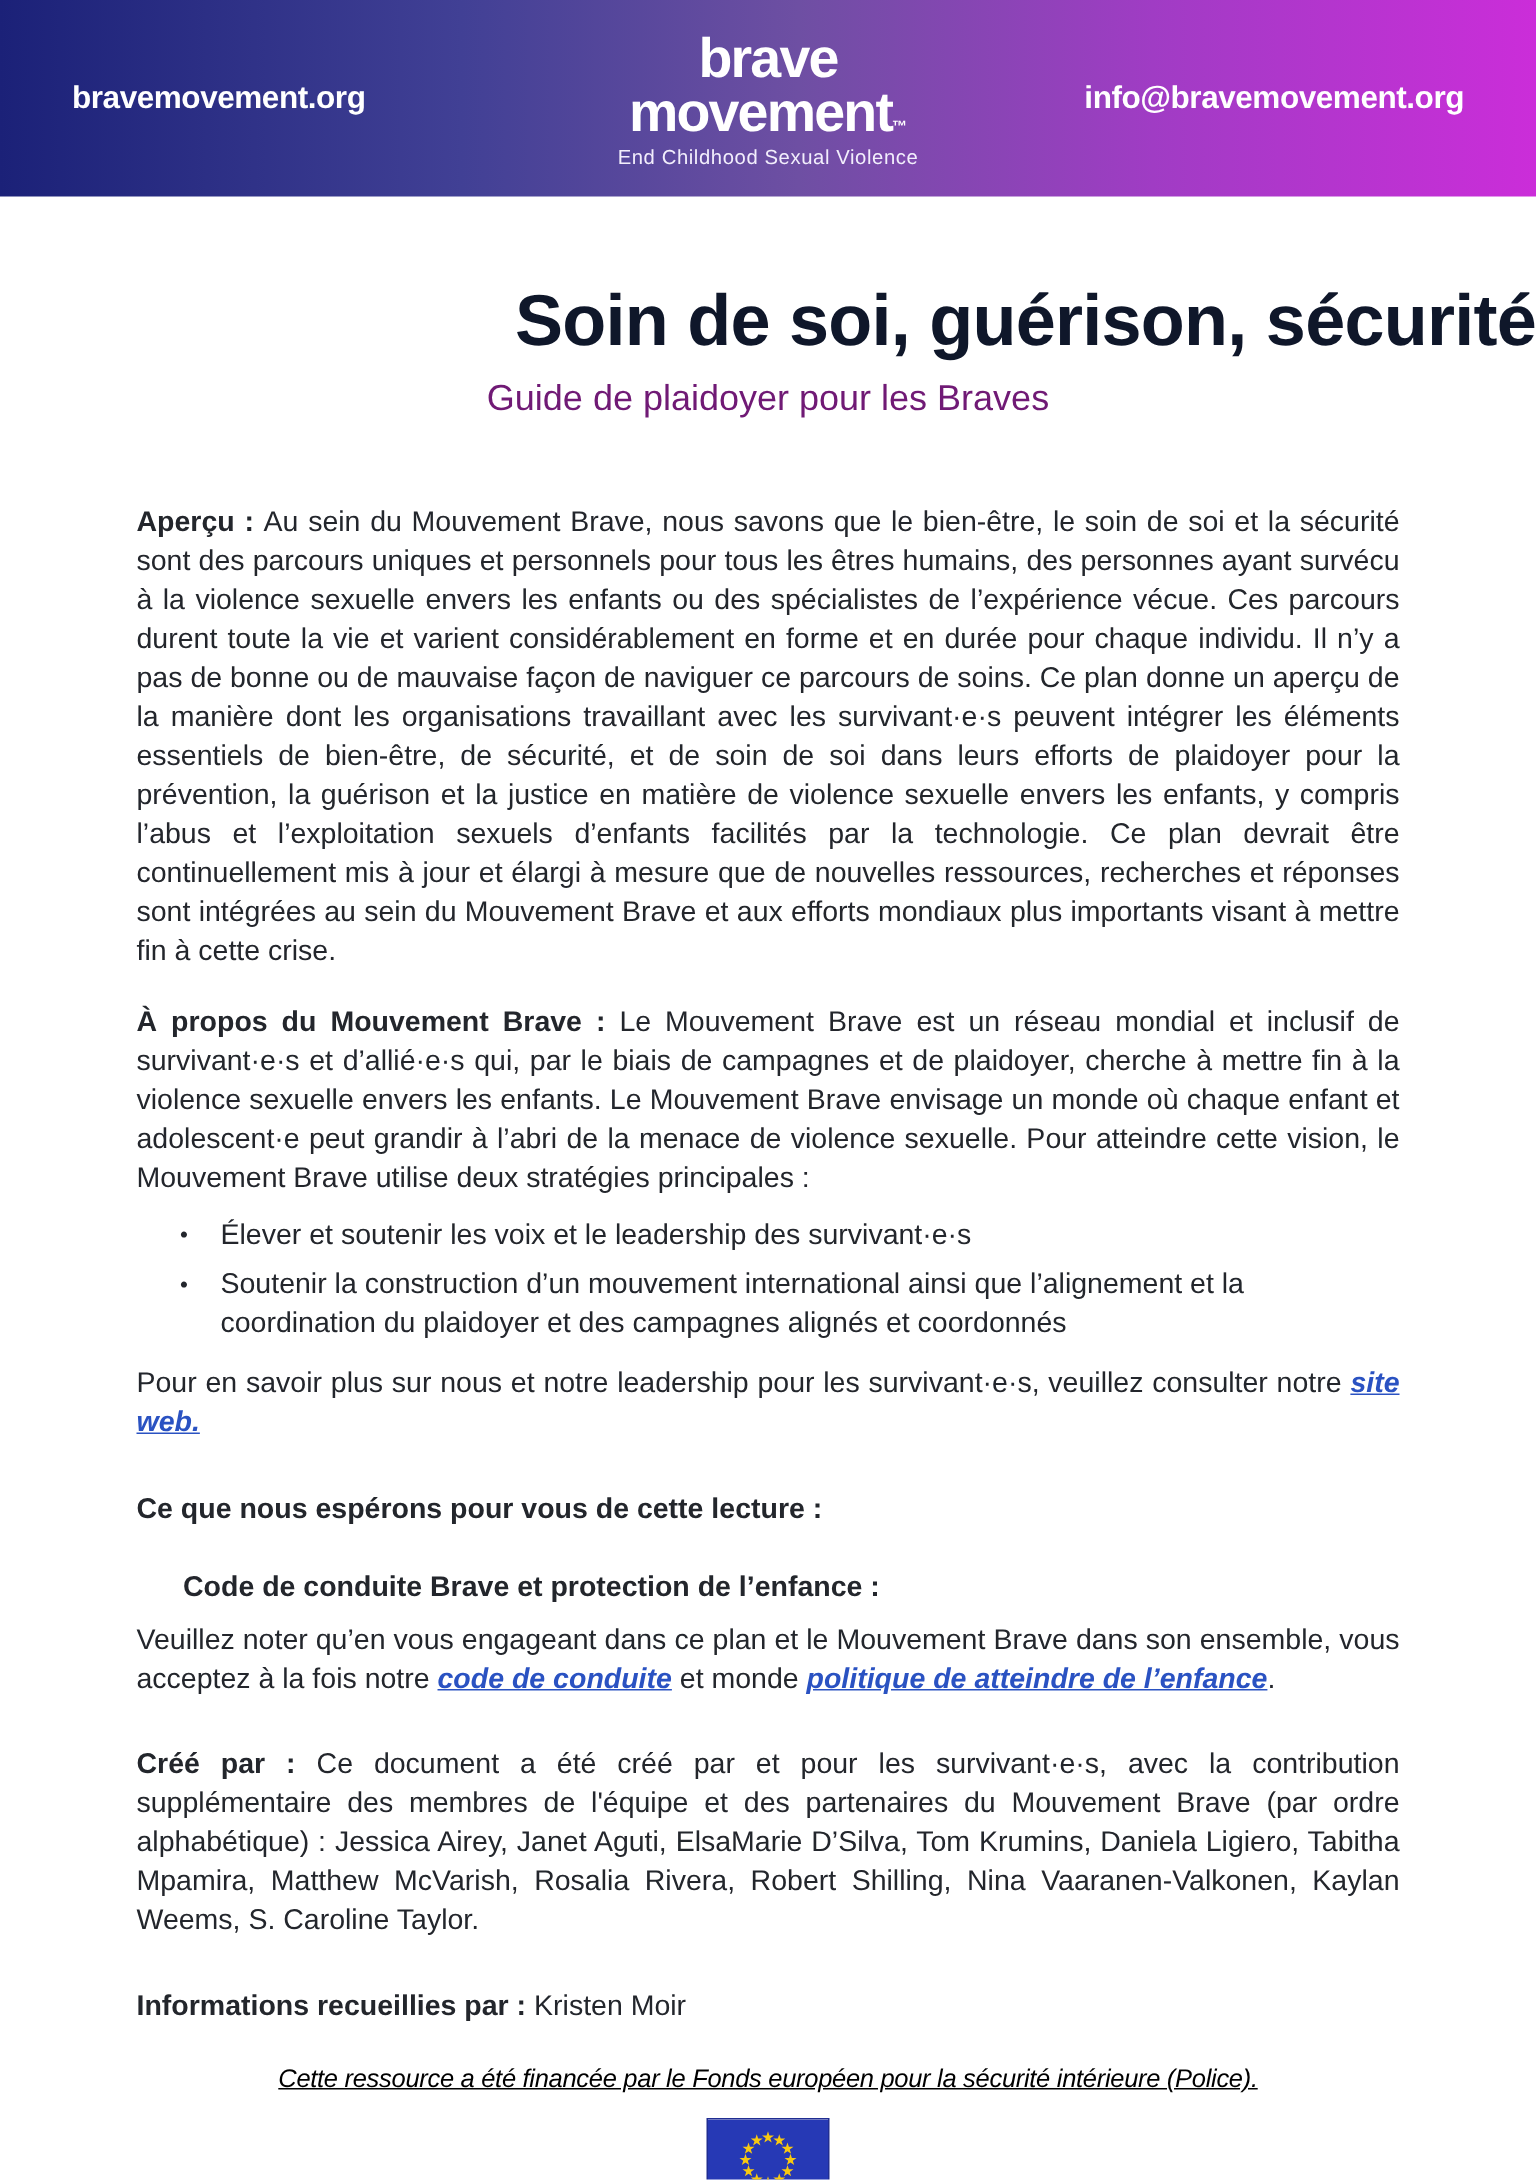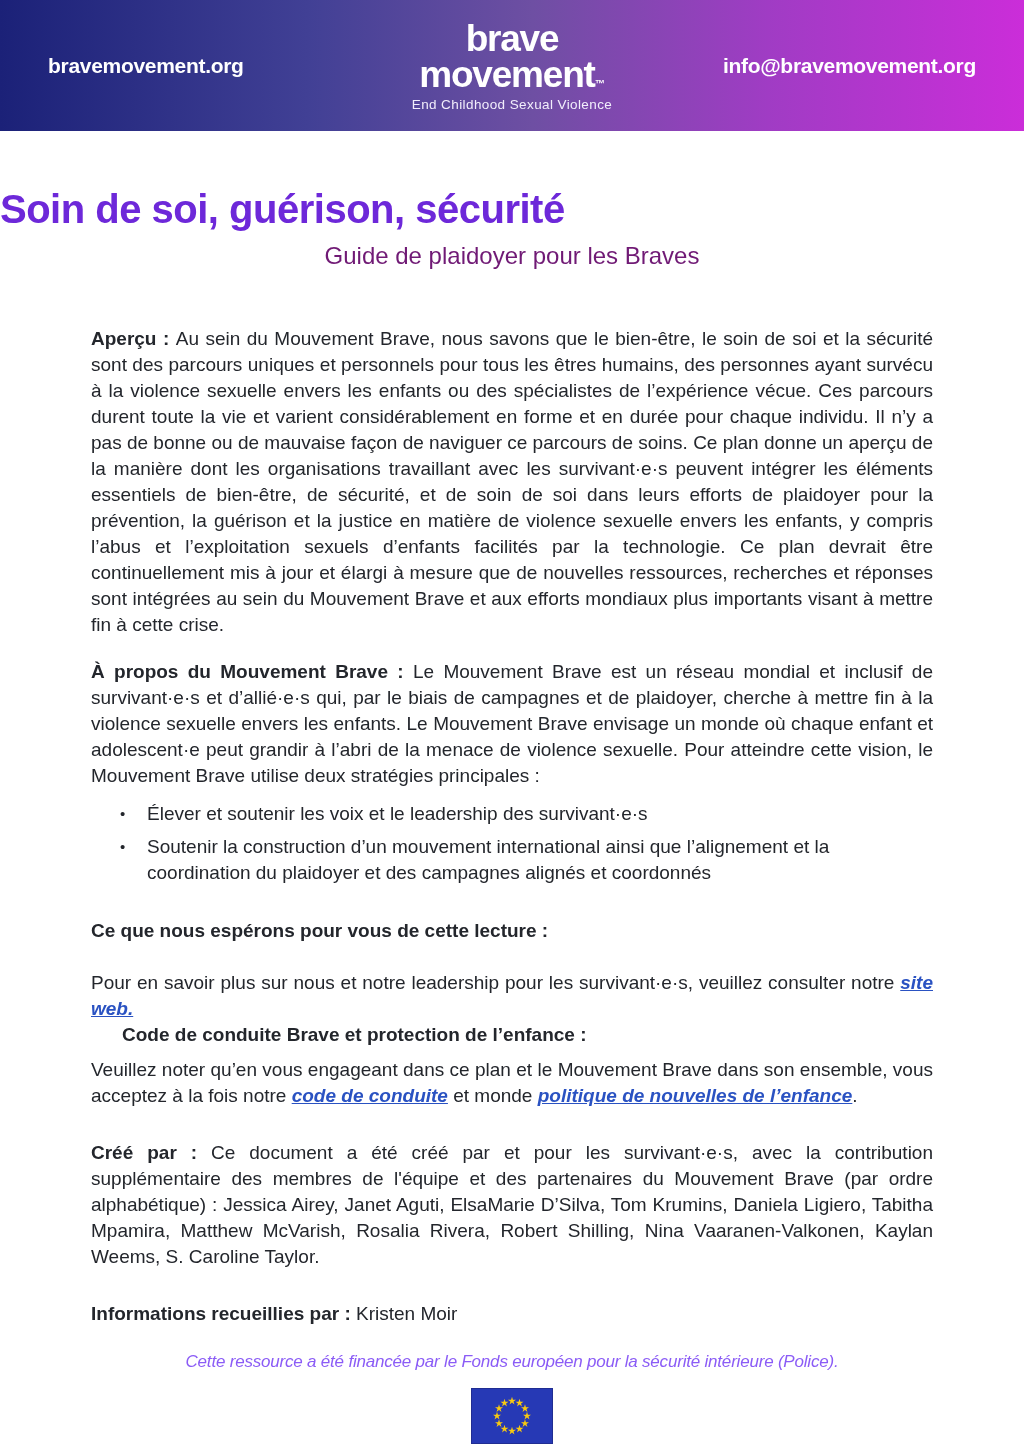--- a/index.html
+++ b/index.html
@@ -38,25 +38,25 @@
     font-size: 13.5px;
     font-weight: normal;
     letter-spacing: 0.4px;
     margin-top: 5px;
     color: #f2eefc;
   }
 
   
   .doc-title {
     margin: 56px 0 0 0;
-    text-align: left;
-    font-size: 40px;
+    text-align: right;
+    font-size: 48px;
     font-weight: bold;
     letter-spacing: -0.5px;
-    color: #6d28d9;
+    color: #0f172a;
   }
   .doc-subtitle {
     margin: 10px 0 0 0;
     text-align: center;
     font-size: 24px;
     font-weight: normal;
     color: #701a75;
   }
 
   
@@ -106,22 +106,23 @@
 
   .para-created { margin-top: 31px; margin-bottom: 0; }
   .para-collected { margin-top: 31px; margin-bottom: 0; }
 
   
   .doc-footer { margin-top: 25px; text-align: center; }
   .funding {
     margin: 0;
     font-size: 17px;
     font-style: italic;
-    color: #8b5cf6;
+    color: #000000;
     letter-spacing: -0.2px;
+    text-decoration: underline;
   }
   .eu-flag {
     display: block;
     margin: 16px auto 0 auto;
     border: 1px solid #202d92;
   }
 </style>
 </head>
 <body>
 
@@ -144,27 +145,27 @@
 
     <p class="para"><b class="lbl">Aperçu : </b><span>Au sein du Mouvement Brave, nous savons que le bien-être, le soin de soi et la sécurité sont des parcours uniques et personnels pour tous les êtres humains, des personnes ayant survécu à la violence sexuelle envers les enfants ou des spécialistes de l’expérience vécue. Ces parcours durent toute la vie et varient considérablement en forme et en durée pour chaque individu. Il n’y a pas de bonne ou de mauvaise façon de naviguer ce parcours de soins. Ce plan donne un aperçu de la manière dont les organisations travaillant avec les survivant·e·s peuvent intégrer les éléments essentiels de bien-être, de sécurité, et de soin de soi dans leurs efforts de plaidoyer pour la prévention, la guérison et la justice en matière de violence sexuelle envers les enfants, y compris l’abus et l’exploitation sexuels d’enfants facilités par la technologie. Ce plan devrait être continuellement mis à jour et élargi à mesure que de nouvelles ressources, recherches et réponses sont intégrées au sein du Mouvement Brave et aux efforts mondiaux plus importants visant à mettre fin à cette crise.</span></p>
 
     <p class="para"><b class="lbl">À propos du Mouvement Brave : </b><span>Le Mouvement Brave est un réseau mondial et inclusif de survivant·e·s et d’allié·e·s qui, par le biais de campagnes et de plaidoyer, cherche à mettre fin à la violence sexuelle envers les enfants. Le Mouvement Brave envisage un monde où chaque enfant et adolescent·e peut grandir à l’abri de la menace de violence sexuelle. Pour atteindre cette vision, le Mouvement Brave utilise deux stratégies principales :</span></p>
 
     <ul class="bullets">
       <li>Élever et soutenir les voix et le leadership des survivant·e·s</li>
       <li>Soutenir la construction d’un mouvement international ainsi que l’alignement et la coordination du plaidoyer et des campagnes alignés et coordonnés</li>
     </ul>
 
+    <p class="para para-learn-more"><span>Pour en savoir plus sur nous et notre leadership pour les survivant·e·s, veuillez consulter notre </span><a class="doc-link">site web.</a></p>
+
     <p class="para heading heading-hopes">Ce que nous espérons pour vous de cette lecture :</p>
-
-    <p class="para para-learn-more"><span>Pour en savoir plus sur nous et notre leadership pour les survivant·e·s, veuillez consulter notre </span><a class="doc-link">site web.</a></p>
 
     <p class="para heading heading-code">Code de conduite Brave et protection de l’enfance :</p>
 
-    <p class="para"><span>Veuillez noter qu’en vous engageant dans ce plan et le Mouvement Brave dans son ensemble, vous acceptez à la fois notre </span><a class="doc-link">code de conduite</a><span> et monde </span><a class="doc-link">politique de nouvelles de l’enfance</a><span>.</span></p>
+    <p class="para"><span>Veuillez noter qu’en vous engageant dans ce plan et le Mouvement Brave dans son ensemble, vous acceptez à la fois notre </span><a class="doc-link">code de conduite</a><span> et monde </span><a class="doc-link">politique de atteindre de l’enfance</a><span>.</span></p>
 
     <p class="para para-created"><b class="lbl">Créé par : </b><span>Ce document a été créé par et pour les survivant·e·s, avec la contribution supplémentaire des membres de l'équipe et des partenaires du Mouvement Brave (par ordre alphabétique) : Jessica Airey, Janet Aguti, ElsaMarie D’Silva, Tom Krumins, Daniela Ligiero, Tabitha Mpamira, Matthew McVarish, Rosalia Rivera, Robert Shilling, Nina Vaaranen-Valkonen, Kaylan Weems, S. Caroline Taylor.</span></p>
 
     <p class="para para-collected"><b class="lbl">Informations recueillies par : </b><span>Kristen Moir</span></p>
 
   </main>
 
   <footer class="doc-footer">
     <p class="funding">Cette ressource a été financée par le Fonds européen pour la sécurité intérieure (Police).</p>
     <svg class="eu-flag" width="80" height="54" viewBox="0 0 80 54" xmlns="http://www.w3.org/2000/svg">

